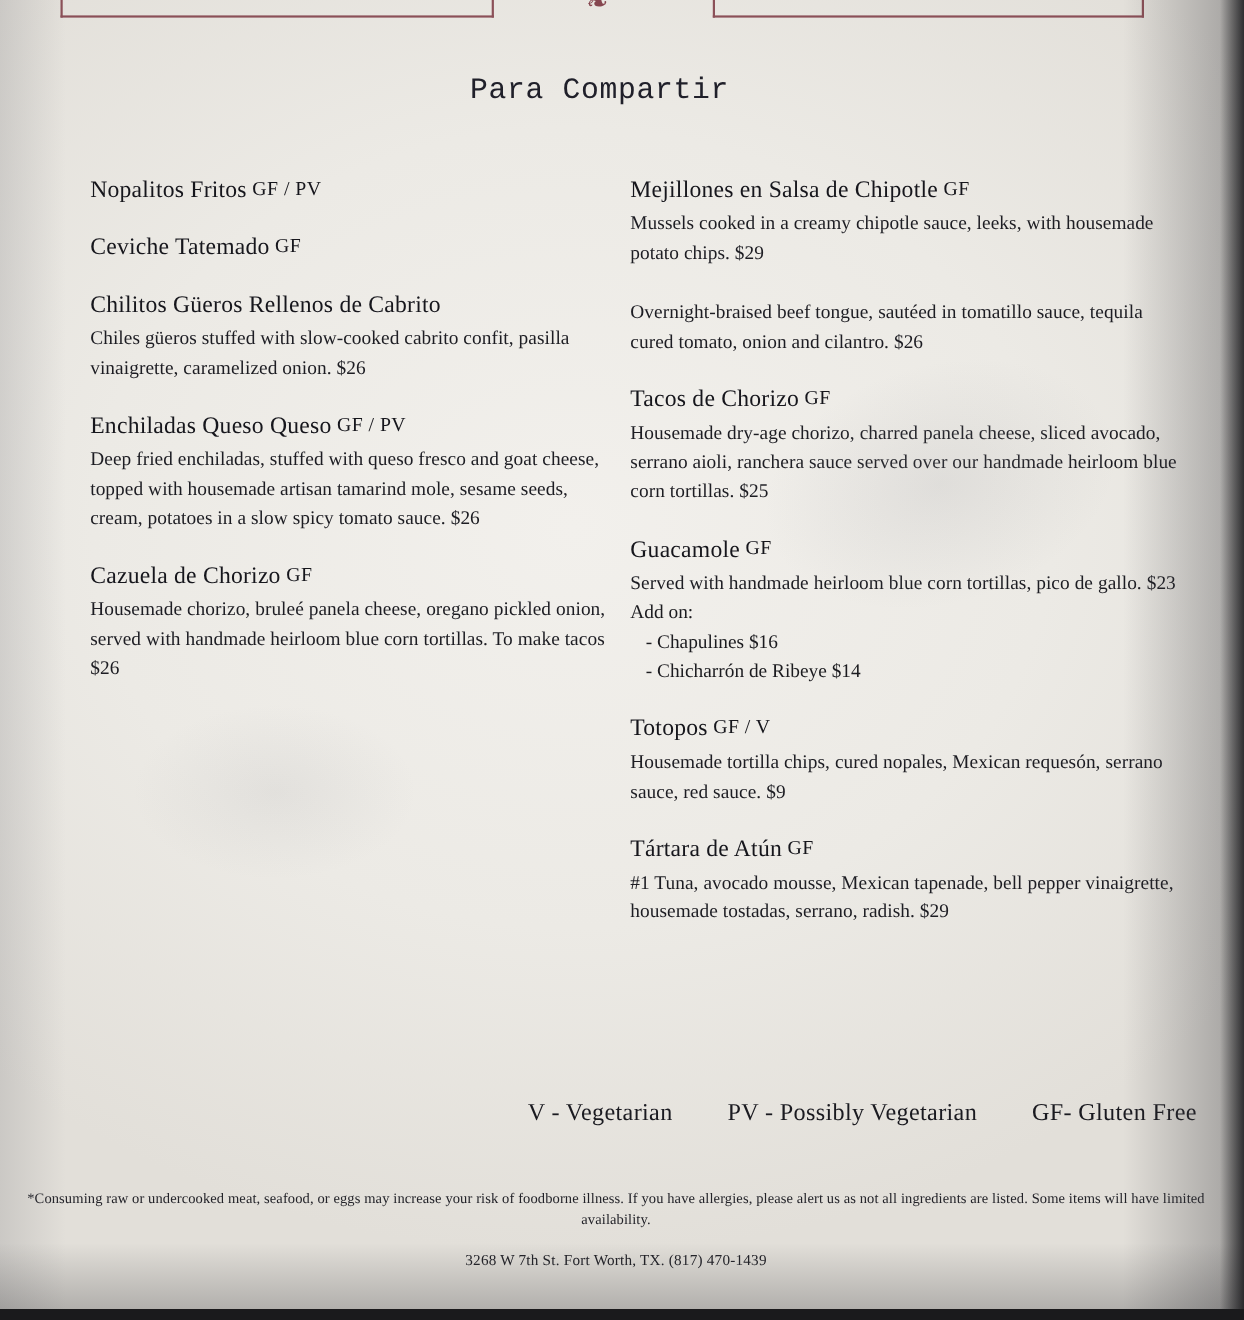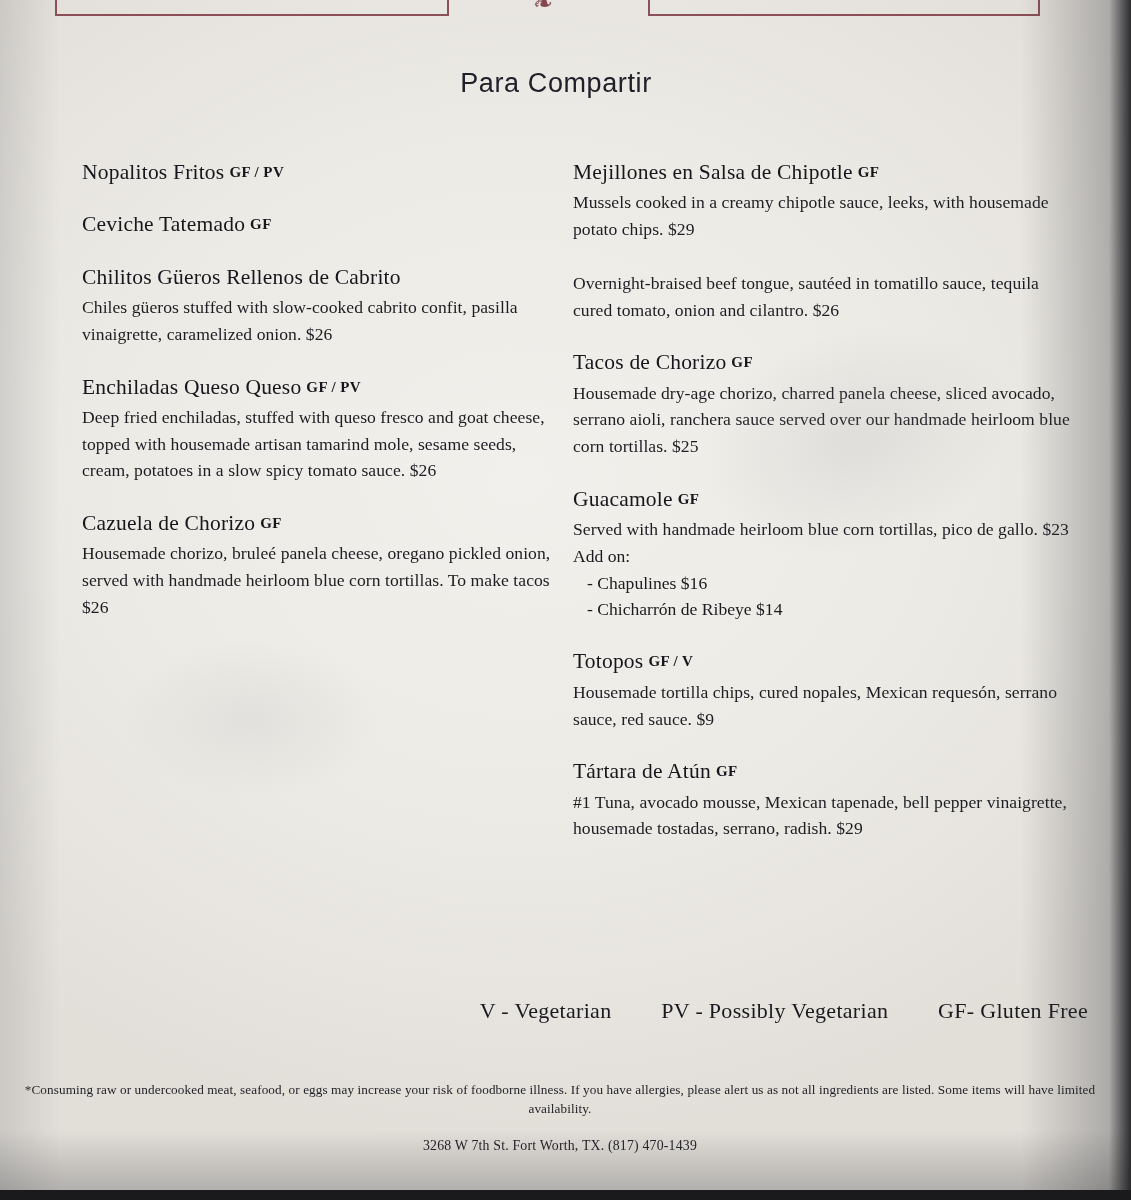--- a/index.html
+++ b/index.html
@@ -84,43 +84,42 @@
   }
 
   .section-title {
     position: absolute;
     left: 0; top: 68px;
     width: 1090px;
     text-align: center;
     font-size: 27px;
     letter-spacing: 0.6px;
     color: #20202a;
-    font-family: Liberation Sans, sans-serif;
-    margin-left: 11px;
+    font-family: Liberation Mono, monospace;
   }
 
   .col {
     position: absolute;
     top: 160px;
   }
   .col-left { left: 82px; width: 470px; }
   .col-right { left: 573px; width: 500px; }
 
   .item { margin-bottom: 27px; }
   .item-head {
     font-size: 21.5px;
     line-height: 1.18;
     color: #16161c;
     margin-bottom: 4px;
     letter-spacing: 0.2px;
   }
   .item-name { }
   .tag {
-    font-size: 15px;
-    font-weight: bold;
+    font-size: 18px;
+    font-weight: normal;
     letter-spacing: 0.4px;
     margin-left: 5px;
     vertical-align: 2px;
   }
   .item-desc {
     font-size: 17.6px;
     line-height: 1.52;
     color: #1d1d23;
     letter-spacing: 0.05px;
   }

